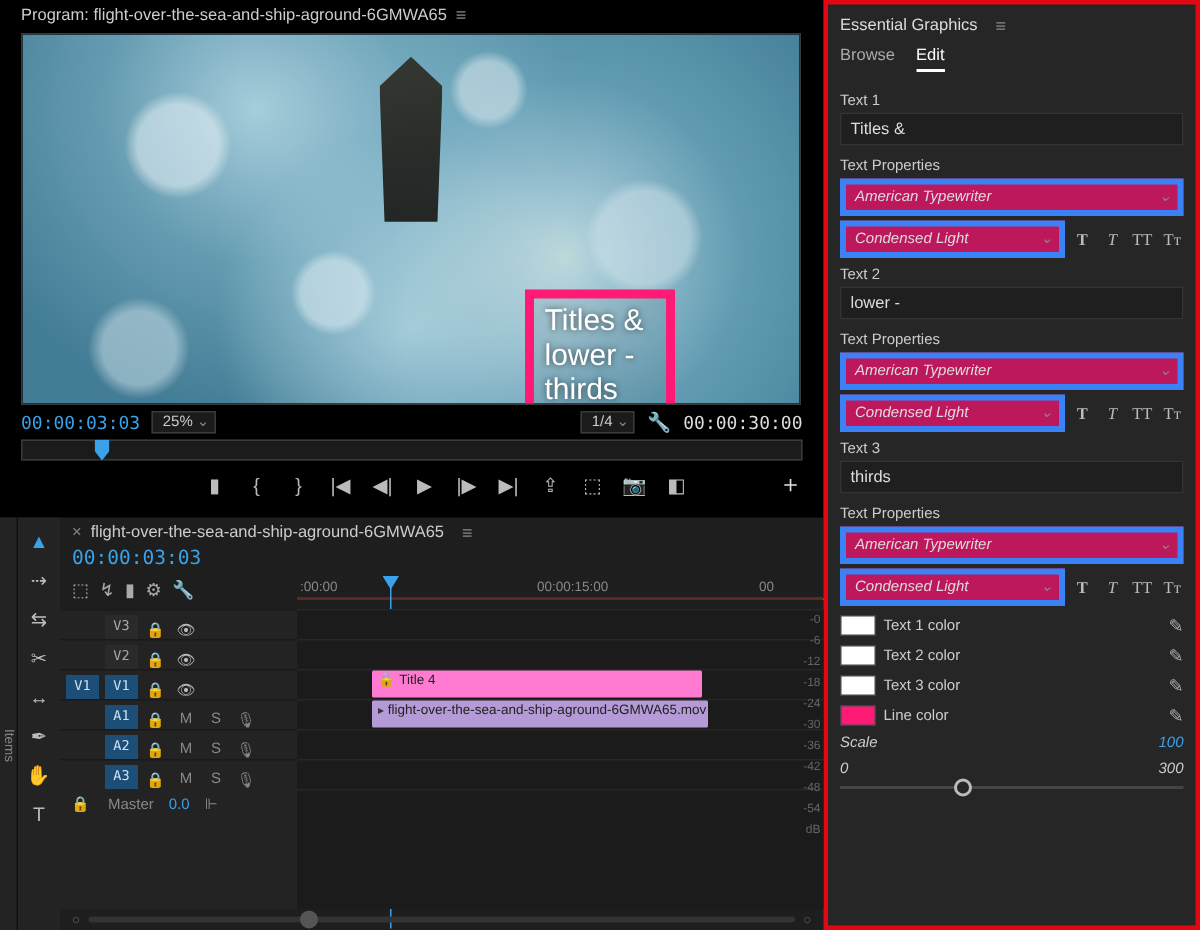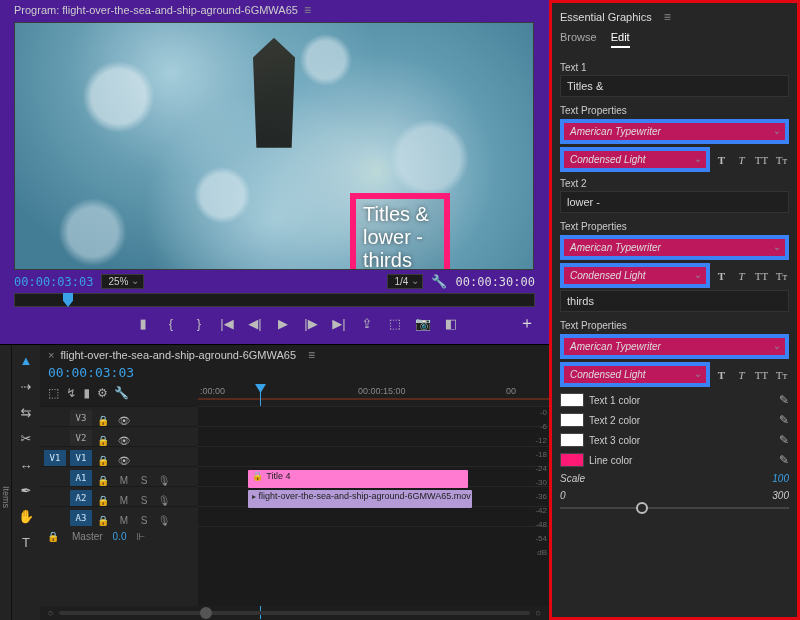--- a/index.html
+++ b/index.html
@@ -1,18 +1,18 @@
 <!DOCTYPE html>
 <html><head>
 <meta charset="utf-8">
 <style>
 * { margin:0; padding:0; box-sizing:border-box; font-family:"Segoe UI",Arial,sans-serif; }
 body { background:#1a1a1a; color:#ccc; width:800px; height:620px; overflow:hidden; font-size:11px; }
 .app { display:flex; width:800px; height:620px; }
-.left-col { width:549px; display:flex; flex-direction:column; background:#4c1d95; }
+.left-col { width:549px; display:flex; flex-direction:column; background:#000000; }
 .right-col { width:251px; background:#262626; border:3px solid #e30613; display:flex; flex-direction:column; padding:6px 8px; overflow:hidden; }
 
 
 .program-header { display:flex; align-items:center; padding:4px 10px 2px 14px; color:#ccc; font-size:11px; }
 .panel-menu { margin-left:6px; color:#888; font-size:12px; line-height:1; }
 .monitor-wrap { padding:4px 14px 0 14px; }
 .monitor { position:relative; width:520px; height:248px; background:#000; overflow:hidden; border:1px solid #3a3a3a; }
 .ocean {
   position:absolute; inset:0;
   background:
@@ -71,21 +71,21 @@
 .track-row{display:flex;align-items:flex-end;height:20px;border-top:1px solid #1a1a1a;font-size:10px;}
 .tbadge{width:22px;height:16px;margin-left:4px;background:#1c4e78;color:#cde4f5;display:flex;align-items:center;justify-content:center;font-size:9px;font-family:monospace;}
 .tbadge.dark{background:#2a2a2a;color:#aaa;}
 .togg{width:16px;text-align:center;color:#888;}
 .eye{color:#bbb;}
 .locks{display:flex;gap:4px;margin-left:4px;}
 .master-row{display:flex;align-items:center;height:20px;padding-left:6px;color:#888;font-size:10px;gap:10px;}
 .blueval{color:#3aa2e8;}
 .tracks-area{flex:1;position:relative;background:#1b1b1b;}
 .track-line{position:absolute;left:0;right:0;height:20px;border-top:1px solid #272727;}
-.clip{position:absolute;height:18px;border-radius:1px;font-size:9px;color:#222;padding:1px 4px;overflow:hidden;white-space:nowrap;margin-top:23px;}
+.clip{position:absolute;height:18px;border-radius:1px;font-size:9px;color:#222;padding:1px 4px;overflow:hidden;white-space:nowrap;}
 .clip.title{background:#ff7bd1;top:41px;left:50px;width:220px;}
 .clip.title .lockicn{color:#b03a8a;margin-right:3px;}
 .clip.video{background:#b49bd8;top:61px;left:50px;width:224px;}
 .clip .tiny{font-size:8px;color:#333;}
 .db-scale{position:absolute;right:2px;top:0;font-size:8px;color:#666;text-align:right;line-height:14px;}
 .bottom-scroll{height:14px;display:flex;align-items:center;background:#1e1e1e;padding:0 8px;}
 .bottom-scroll .track{flex:1;height:4px;background:#333;border-radius:2px;position:relative;margin:0 6px;}
 .bottom-scroll .thumb{position:absolute;left:30%;width:12px;height:12px;top:-4px;background:#555;border-radius:50%;}
 .rail-grips{color:#666;font-size:9px;}
 
@@ -337,20 +337,21 @@
     <div class="select-row">
       <div class="sel2" style="flex:1">Condensed Light</div>
       <div class="style-btns">
         <span class="sbtn" style="font-weight:bold">T</span>
         <span class="sbtn" style="font-style:italic">T</span>
         <span class="sbtn">TT</span>
         <span class="sbtn">Tт</span>
       </div>
     </div>
 
+    <div class="sec-label">Text 3</div>
     <input class="text-input" value="thirds" style="">
     <div class="prop-head">Text Properties</div>
     <div class="select-row">
         <div class="sel2">American Typewriter</div>
       </div>
     <div class="select-row">
       <div class="sel2" style="flex:1">Condensed Light</div>
       <div class="style-btns">
         <span class="sbtn" style="font-weight:bold">T</span>
         <span class="sbtn" style="font-style:italic">T</span>

